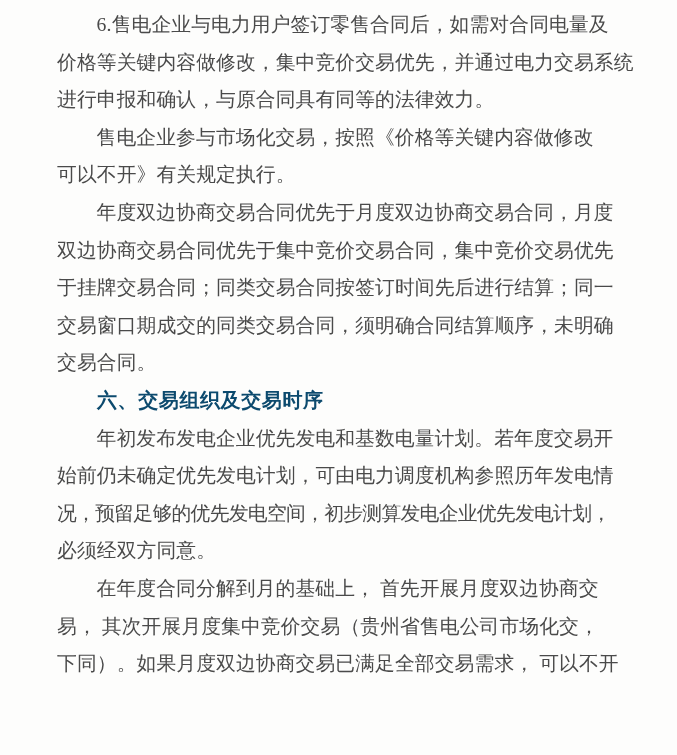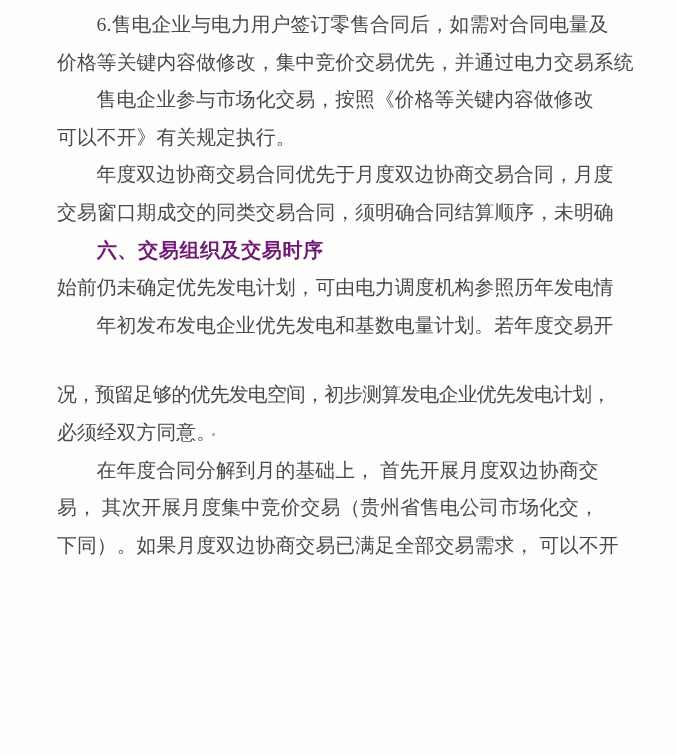--- a/index.html
+++ b/index.html
@@ -28,47 +28,51 @@
     font-size: 19.8px;
     letter-spacing: 0.1px;
     white-space: pre;
     overflow: visible;
   }
   .indent { text-indent: 2em; }
   .heading {
     font-family: "Liberation Sans", "DejaVu Sans", sans-serif;
     font-weight: 700;
     font-size: 20px;
-    color: #701a75;
+    color: #0c4a6e;
     letter-spacing: 0.6px;
   }
-  .tight { letter-spacing: -0.7px; margin-top: 32px; }
+  .tight { letter-spacing: -0.7px; }
   .ink-dot {
     position: absolute;
     left: 212px;
     top: 433px;
     width: 3px;
     height: 3px;
     border-radius: 50%;
     background: #8f8f8f;
     opacity: 0.8;
   }
 </style>
 </head>
 <body>
 
 <div class="page">
   <div class="line indent">6.售电企业与电力用户签订零售合同后，如需对合同电量及</div>
   <div class="line">价格等关键内容做修改，集中竞价交易优先，并通过电力交易系统</div>
+  <div class="line">进行申报和确认，与原合同具有同等的法律效力。</div>
   <div class="line indent">售电企业参与市场化交易，按照《价格等关键内容做修改</div>
   <div class="line">可以不开》有关规定执行。</div>
   <div class="line indent">年度双边协商交易合同优先于月度双边协商交易合同，月度</div>
+  <div class="line">双边协商交易合同优先于集中竞价交易合同，集中竞价交易优先</div>
+  <div class="line">于挂牌交易合同；同类交易合同按签订时间先后进行结算；同一</div>
   <div class="line">交易窗口期成交的同类交易合同，须明确合同结算顺序，未明确</div>
+  <div class="line">交易合同。</div>
   <div class="line indent heading">六、交易组织及交易时序</div>
+  <div class="line indent">年初发布发电企业优先发电和基数电量计划。若年度交易开</div>
   <div class="line">始前仍未确定优先发电计划，可由电力调度机构参照历年发电情</div>
-  <div class="line indent">年初发布发电企业优先发电和基数电量计划。若年度交易开</div>
   <div class="line tight">况，预留足够的优先发电空间，初步测算发电企业优先发电计划，</div>
   <div class="line">必须经双方同意。</div>
   <div class="line indent">在年度合同分解到月的基础上， 首先开展月度双边协商交</div>
   <div class="line">易， 其次开展月度集中竞价交易（贵州省售电公司市场化交，</div>
   <div class="line">下同）。如果月度双边协商交易已满足全部交易需求， 可以不开</div>
   <div class="ink-dot"></div>
 </div>
 
 </body></html>

